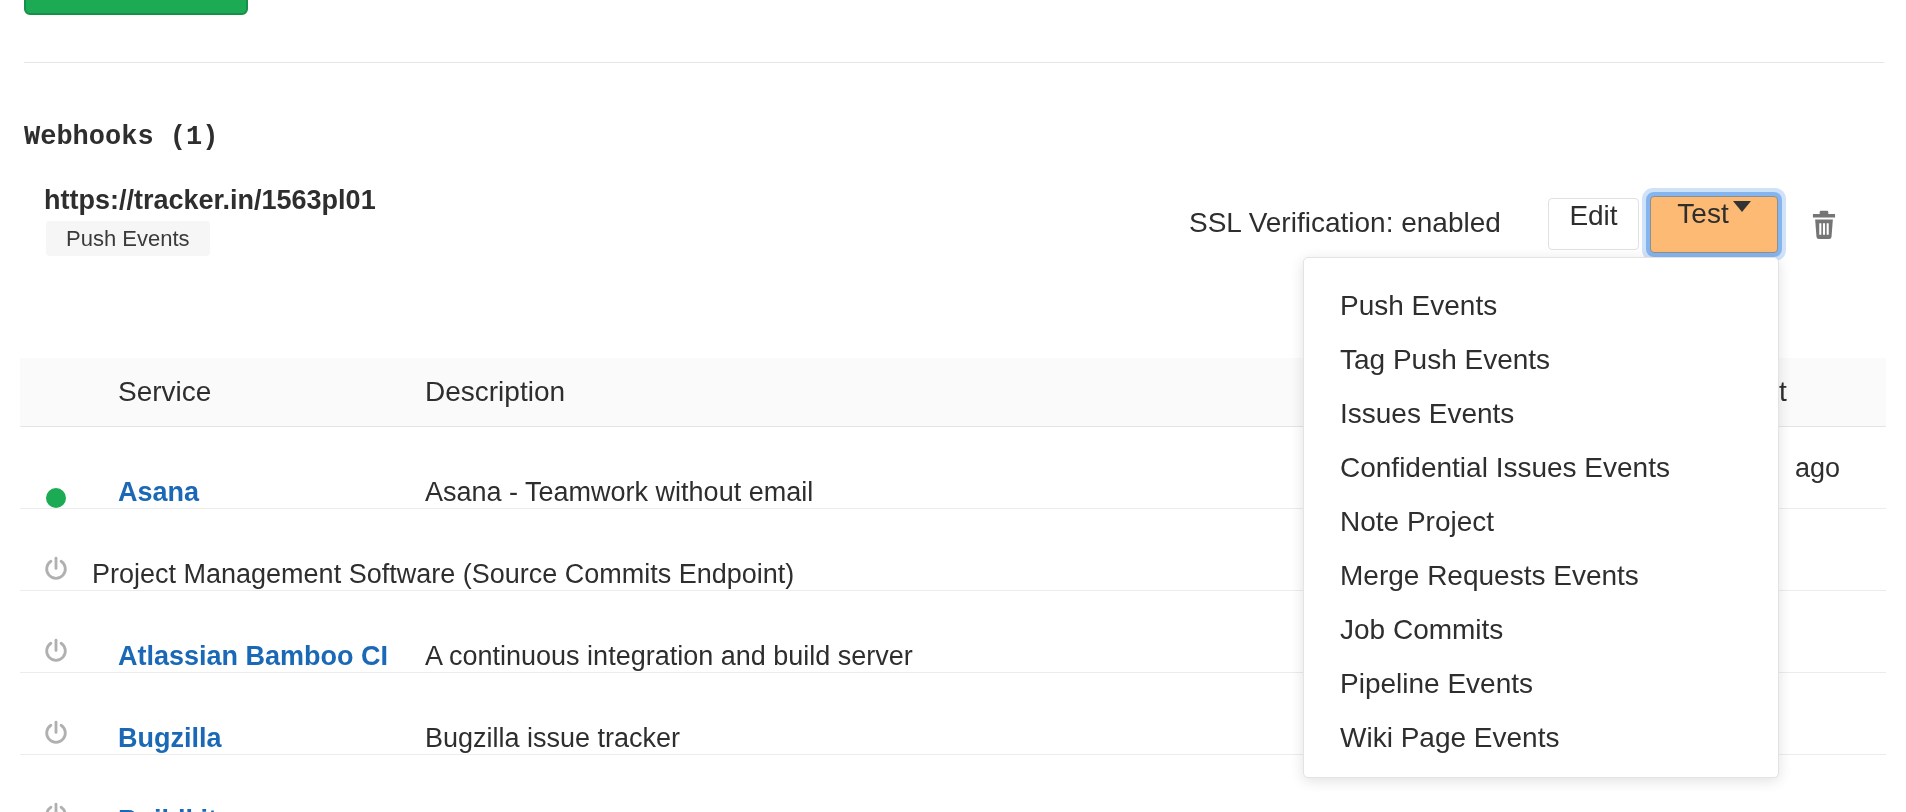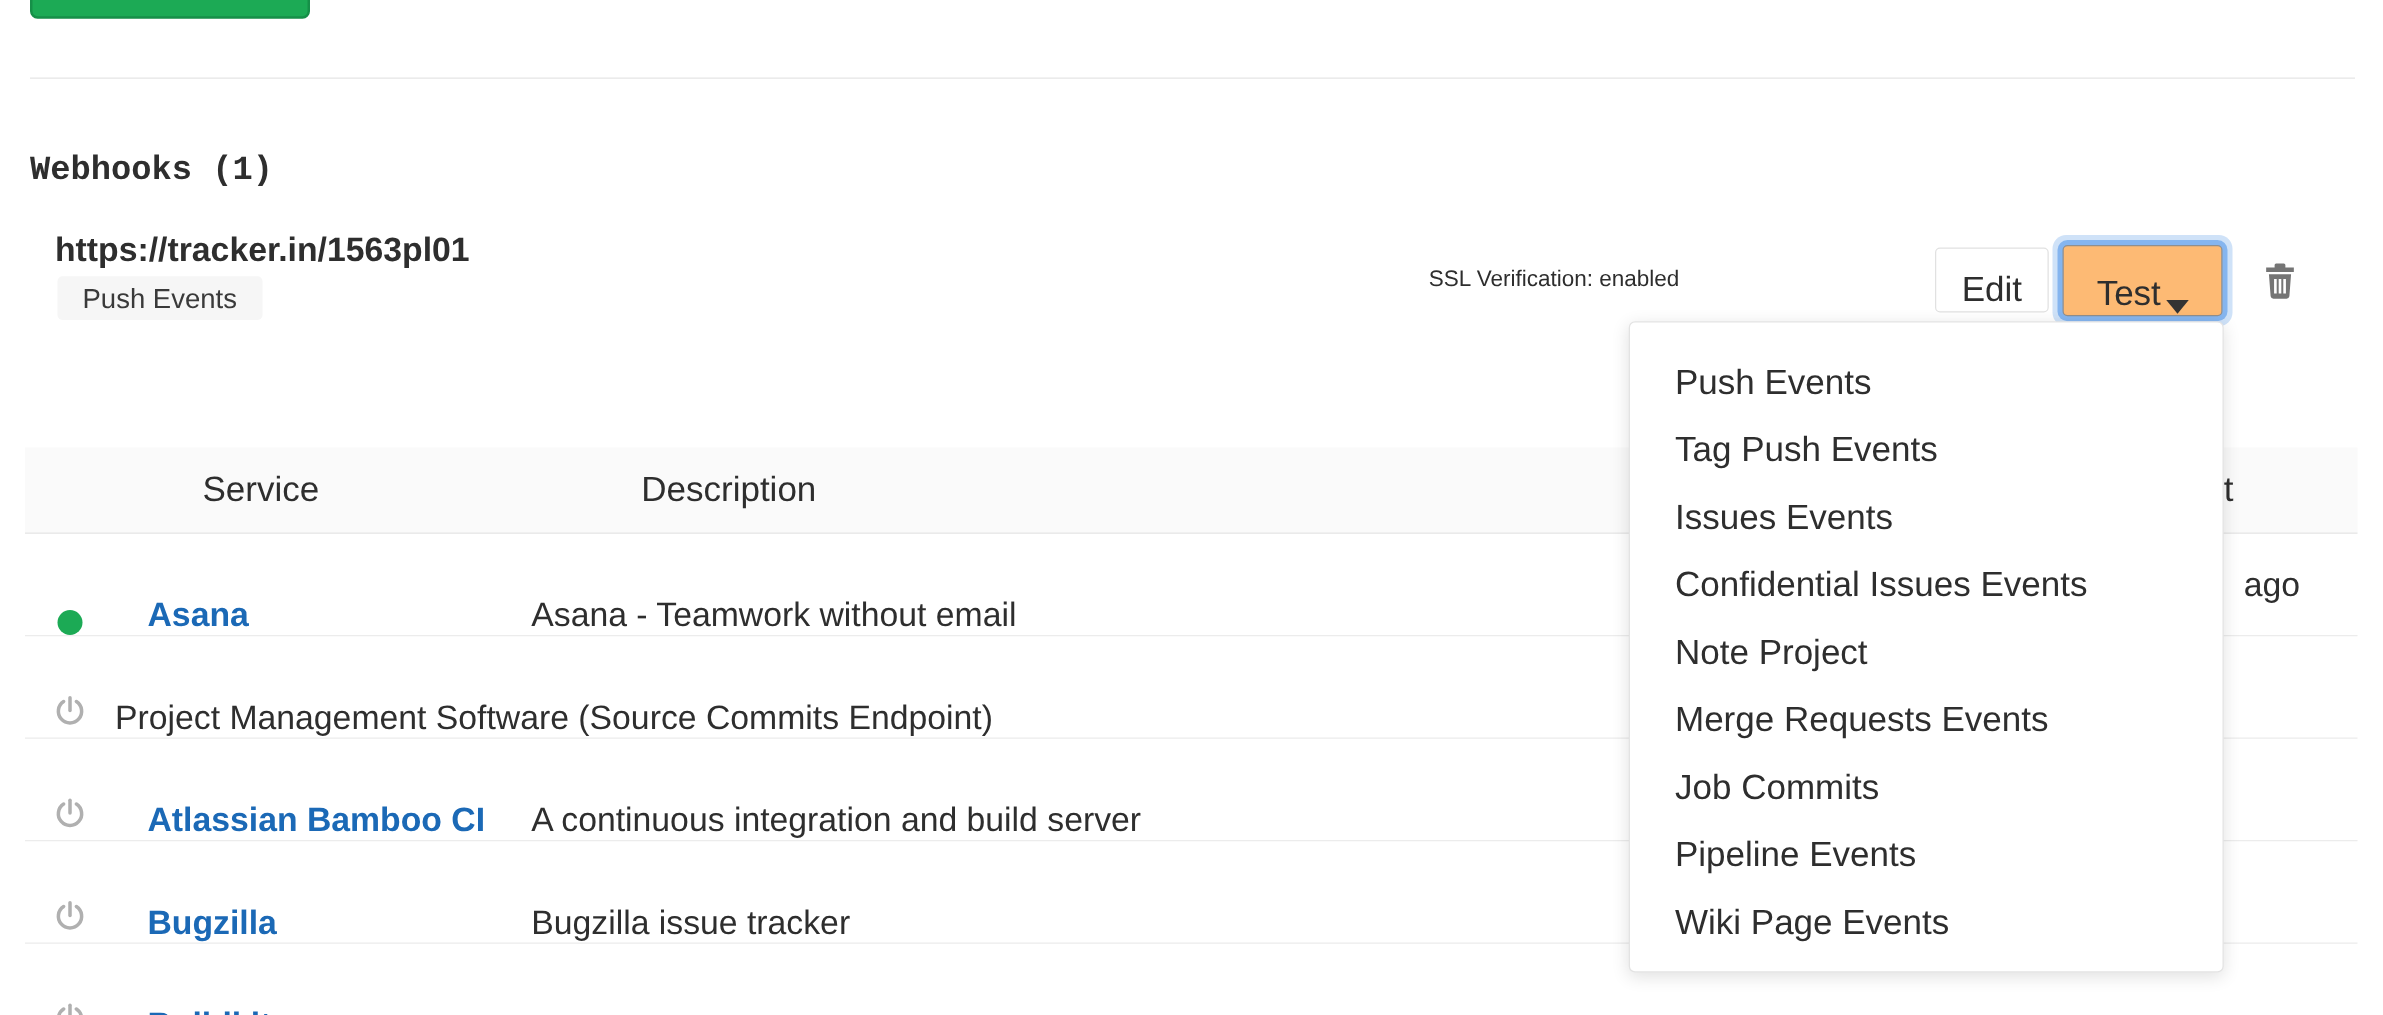--- a/index.html
+++ b/index.html
@@ -12,23 +12,23 @@
     background: #1caa55; border: 2px solid #168f48; border-radius: 6px; cursor: pointer; }
 
   .top-divider { position: absolute; left: 24px; right: 22px; top: 62px; height: 1px; background: #e5e5e5; }
 
   .webhooks-heading { position: absolute; left: 24px; top: 94px; font-size: 27px; font-weight: bold; line-height: 32px; font-family: Liberation Mono, monospace; }
 
   .hook-url { position: absolute; left: 44px; top: 184px; font-size: 27px; font-weight: bold; line-height: 32px; }
   .hook-badge { position: absolute; left: 46px; top: 221px; height: 35px; line-height: 35px;
     padding: 0 20px; background: #f6f6f6; border-radius: 4px; font-size: 22px; color: #3a3a3a; }
 
-  .ssl-status { position: absolute; left: 1143px; top: 206px; font-size: 18px; line-height: 34px; }
+  .ssl-status { position: absolute; left: 1189px; top: 206px; font-size: 28px; line-height: 34px; }
 
-  .btn { position: absolute; display: flex; align-items: flex-end; justify-content: center;
+  .btn { position: absolute; display: flex; align-items: flex-start; justify-content: center;
     border-radius: 4px; font-size: 28px; color: #2e2e2e; cursor: pointer; background: #fff; }
   .btn-edit { left: 1548px; top: 198px; width: 91px; height: 52px; border: 1px solid #e1e1e1; }
   .btn-test { left: 1650px; top: 196px; width: 128px; height: 57px; background: #fdba74;
     border: 1px solid #8f8f8f; gap: 4px;
     box-shadow: 0 0 0 4px #85b5ef, 0 0 0 8px #cfe2f8; }
   .caret { width: 0; height: 0; border-left: 9px solid transparent; border-right: 9px solid transparent;
     border-top: 11px solid #333; margin-top: 3px; }
 
   .trash-btn { position: absolute; left: 1806px; top: 208px; width: 36px; height: 36px;
     background: none; border: none; padding: 0; cursor: pointer; display: flex; align-items: center; justify-content: center; }
@@ -36,21 +36,21 @@
   
   .dropdown { position: absolute; left: 1303px; top: 257px; width: 476px; height: 521px;
     background: #fff; border: 1px solid #e3e3e3; border-radius: 5px;
     box-shadow: 0 3px 14px rgba(0,0,0,0.12); z-index: 20; padding: 21px 0 0 0; }
   .menu-item { height: 54px; display: flex; align-items: center; padding: 0 24px 0 36px;
     font-size: 28px; color: #2e2e2e; cursor: pointer; white-space: nowrap; }
 
   
   .itable { position: absolute; left: 20px; top: 358px; width: 1866px; z-index: 5; }
   .thead { display: flex; align-items: center; height: 69px; background: #fafafa;
-    border-bottom: 1px solid #e5e5e5; position: relative; font-size: 28px; gap: 44px; }
+    border-bottom: 1px solid #e5e5e5; position: relative; font-size: 28px; }
   .trow { display: flex; align-items: flex-end; height: 82px; border-bottom: 1px solid #ececec;
     position: relative; font-size: 27px; }
   .col-status { width: 72px; flex: none; display: flex; align-items: center; justify-content: center; }
   .col-service { width: 333px; flex: none; padding-left: 26px; }
   .col-desc { flex: 1; }
   .service-link { color: #1b69b6; font-weight: bold; text-decoration: none; cursor: pointer; }
   .dot { width: 20px; height: 20px; border-radius: 50%; background: #1caa55; }
   .last-frag { position: absolute; top: 50%; transform: translateY(-50%); white-space: nowrap; }
   .thead .last-frag { left: 1759px; }
   .trow .last-frag { left: 1775px; }

